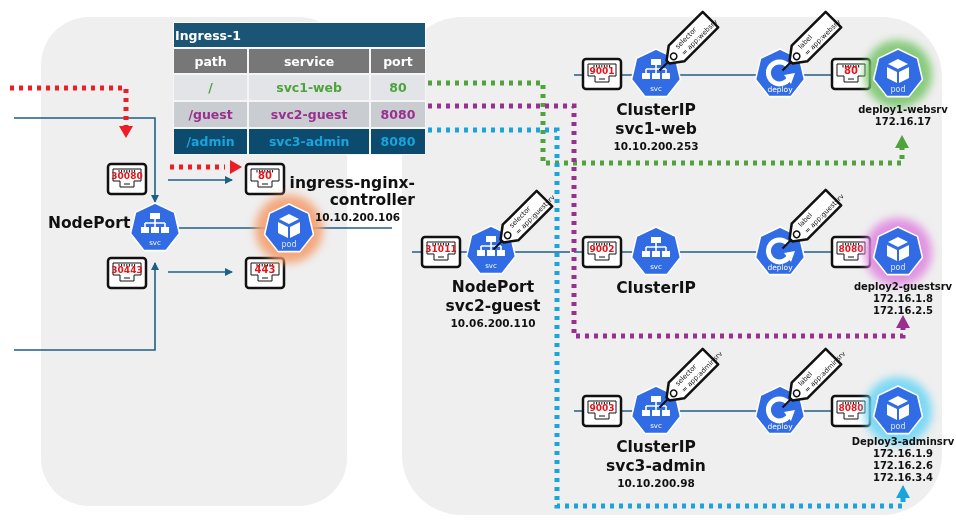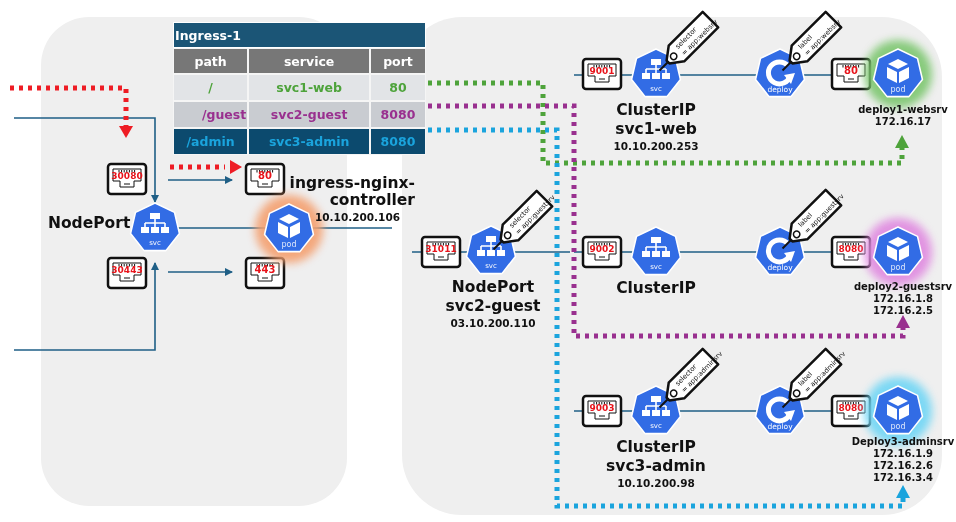--- a/index.html
+++ b/index.html
@@ -358,21 +358,21 @@
       <th>path</th>
       <th>service</th>
       <th>port</th>
     </tr>
     <tr class="r0">
       <td class="c-row" style="color: rgb(78, 163, 59);">/</td>
       <td class="c-row" style="color: rgb(78, 163, 59);">svc1-web</td>
       <td class="c-row" style="color: rgb(78, 163, 59);">80</td>
     </tr>
     <tr class="r1">
-      <td class="c-row" style="color: rgb(153, 48, 143); text-align: right;">/guest</td>
+      <td class="c-row" style="color: rgb(153, 48, 143);">/guest</td>
       <td class="c-row" style="color: rgb(153, 48, 143);">svc2-guest</td>
       <td class="c-row" style="color: rgb(153, 48, 143);">8080</td>
     </tr>
     <tr class="r2">
       <td class="c-row" style="color: rgb(26, 164, 221);">/admin</td>
       <td class="c-row" style="color: rgb(26, 164, 221);">svc3-admin</td>
       <td class="c-row" style="color: rgb(26, 164, 221);">8080</td>
     </tr>
   </tbody>
     </table>
@@ -380,21 +380,21 @@
   <div class="lbl lbl-big" style="left:48px;top:215px;">NodePort</div>
 
   <div class="lbl lbl-big" style="left:285px;top:175px;width:130px;text-align:right;">
     <div>ingress-nginx-</div>
     <div>controller</div>
   </div>
   <div class="lbl lbl-sm" style="left:300px;top:212px;width:115px;">10.10.200.106</div>
 
   <div class="lbl lbl-big" style="left:433px;top:279px;width:120px;">NodePort</div>
   <div class="lbl lbl-big" style="left:433px;top:298px;width:120px;">svc2-guest</div>
-  <div class="lbl lbl-sm" style="left:433px;top:318px;width:120px;">03.10.200.110</div>
+  <div class="lbl lbl-sm" style="left:433px;top:318px;width:120px;">10.06.200.110</div>
 
   <div class="lbl lbl-big" style="left:596px;top:102px;width:120px;">ClusterIP</div>
   <div class="lbl lbl-big" style="left:596px;top:121px;width:120px;">svc1-web</div>
   <div class="lbl lbl-sm" style="left:596px;top:141px;width:120px;">10.10.200.253</div>
   <div class="lbl lbl-pod" style="left:848px;top:104px;width:110px;">deploy1-websrv</div>
   <div class="lbl lbl-pod" style="left:848px;top:116px;width:110px;">172.16.17</div>
 
   <div class="lbl lbl-big" style="left:596px;top:280px;width:120px;">ClusterIP</div>
   <div class="lbl lbl-pod" style="left:848px;top:281px;width:110px;">deploy2-guestsrv</div>
   <div class="lbl lbl-pod" style="left:848px;top:293px;width:110px;">172.16.1.8</div>

